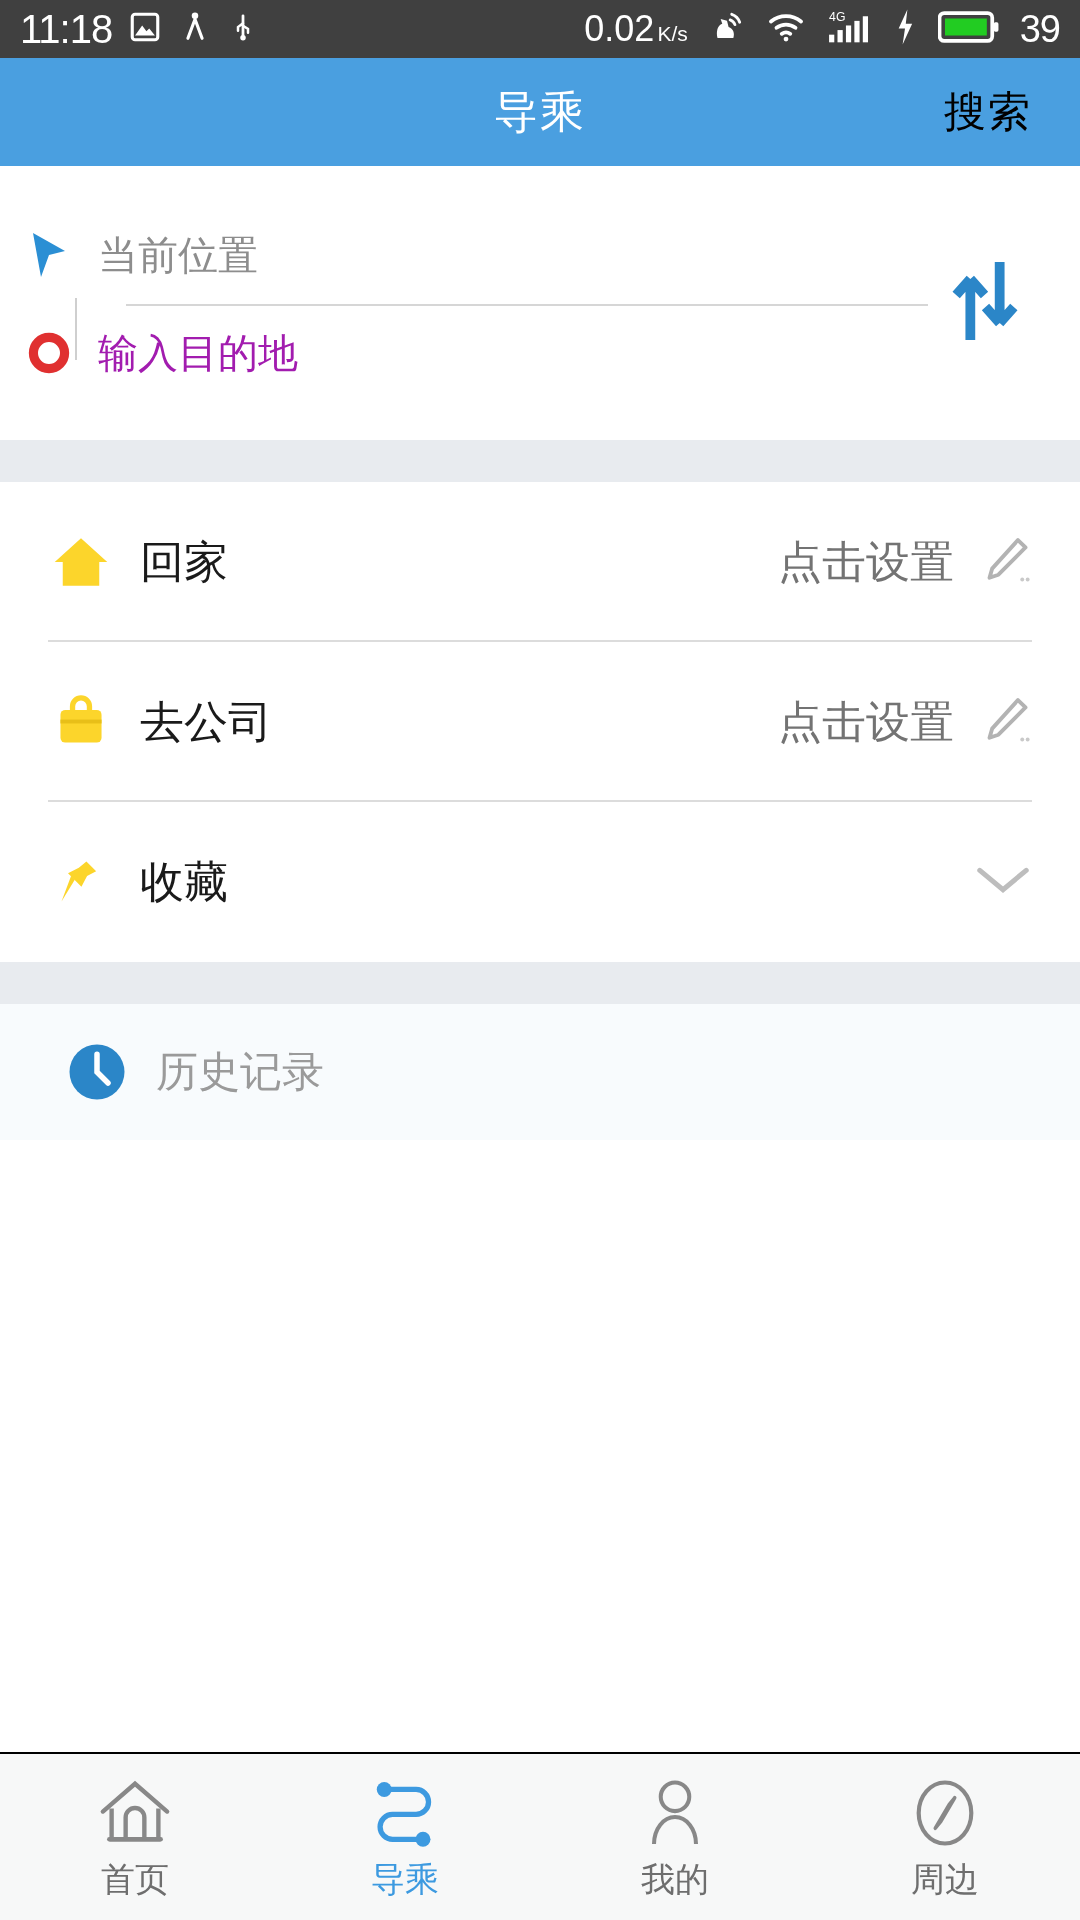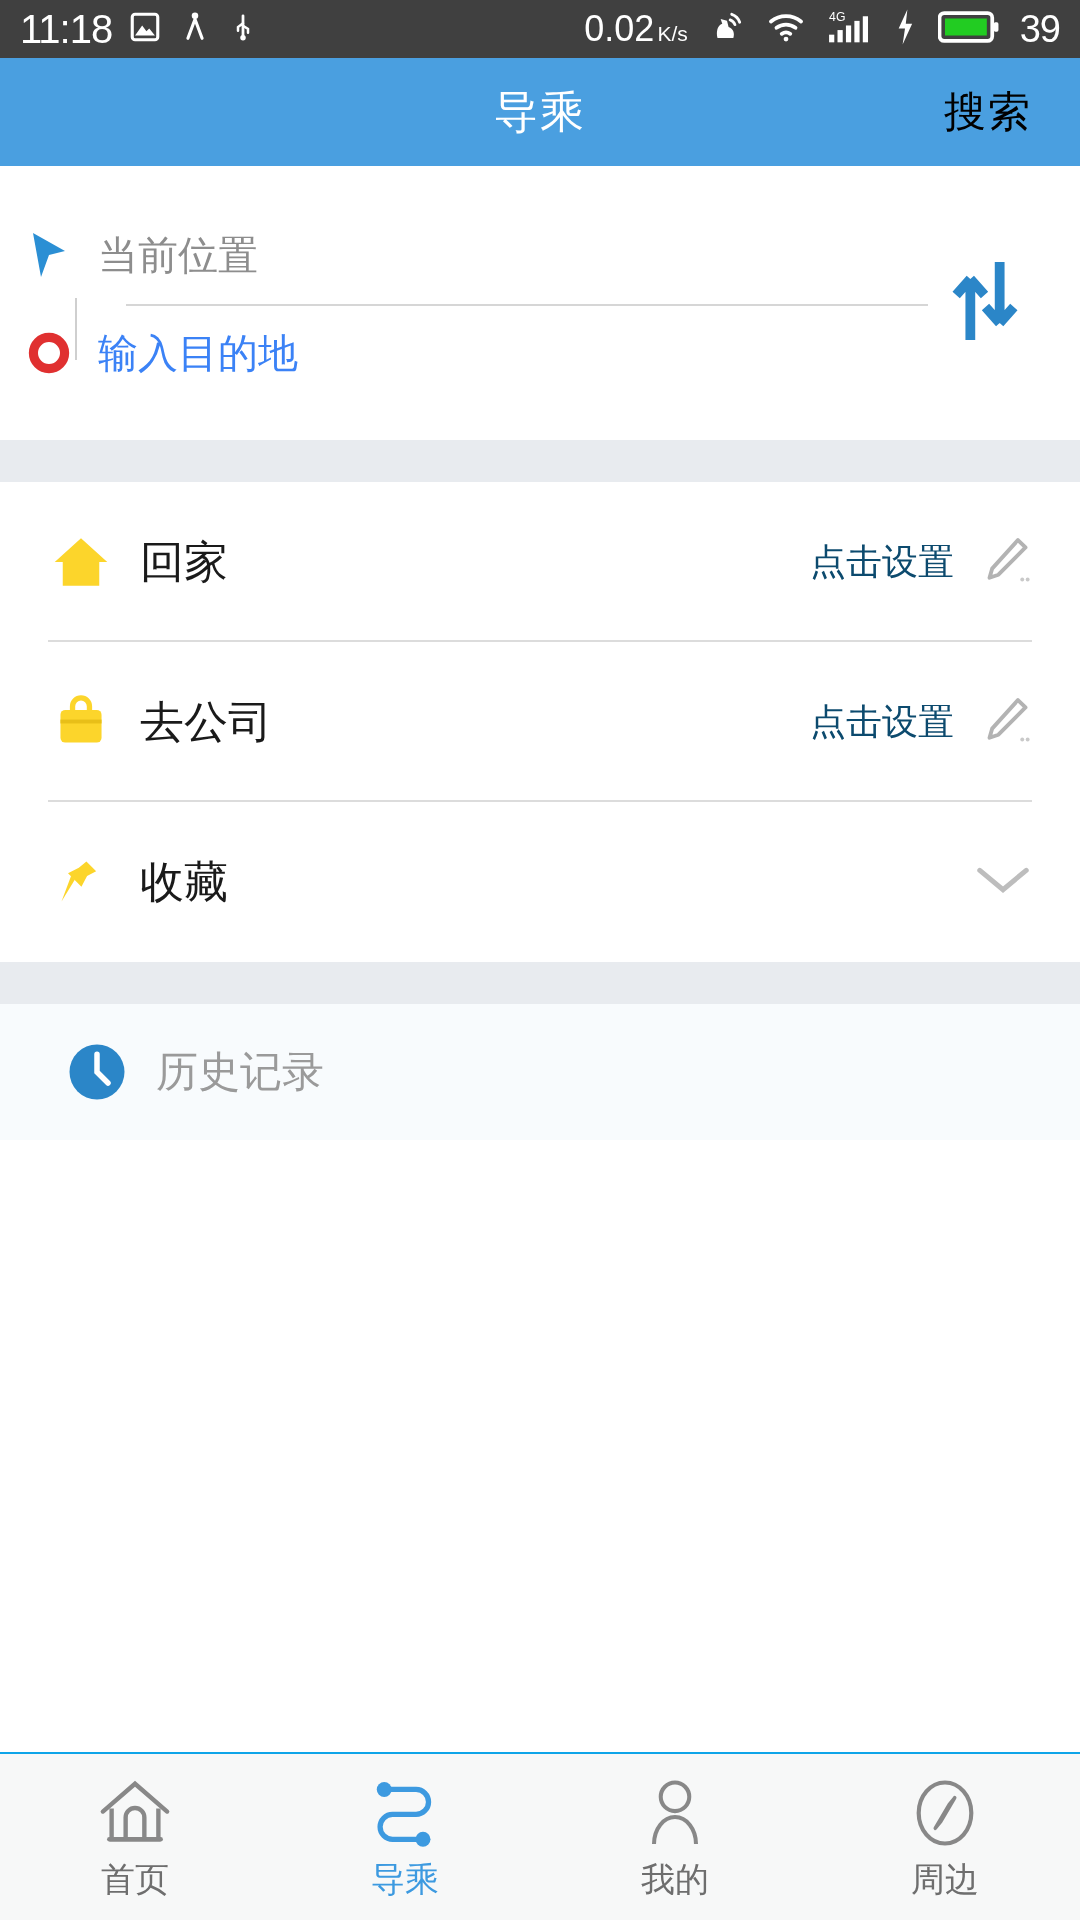--- a/index.html
+++ b/index.html
@@ -35,21 +35,21 @@
     color:#000000; font-size:42px; letter-spacing:2px;
   }
 
   
   .route-panel{ background:#ffffff; position:relative; padding:40px 0 38px 0; }
   .route-rows{ position:relative; }
   .route-row{ display:flex; align-items:center; height:98px; padding-left:20px; }
   .route-row .pin{ width:58px; display:flex; align-items:center; justify-content:center; flex:0 0 58px; }
   .route-row .field{
     flex:1; margin-left:20px; margin-right:150px;
-    font-size:40px; color:#3b82f6;
+    font-size:40px; color:#a21caf;
   }
   .route-row.origin .field{ color:#8d8d8d; }
   .route-divider{
     position:absolute; left:126px; right:152px; top:98px; height:2px; background:#d6d6d6;
   }
   .route-connector{
     position:absolute; left:75px; top:92px; width:2px; height:62px; background:#cfcfcf;
   }
   .swap-btn{
     position:absolute; right:40px; top:50%; transform:translateY(-50%);
@@ -61,37 +61,37 @@
 
   
   .shortcuts{ background:#ffffff; }
   .sc-row{
     display:flex; align-items:center; height:160px; position:relative;
     padding:0 48px 0 48px;
   }
   .sc-ico{ width:66px; flex:0 0 66px; display:flex; align-items:center; justify-content:center; }
   .sc-label{ font-size:44px; color:#1a1a1a; margin-left:26px; }
   .sc-right{ margin-left:auto; display:flex; align-items:center; gap:26px; }
-  .sc-hint{ font-size:36px; color:#0c4a6e;text-align:right; }
+  .sc-hint{ font-size:44px; color:#737373;text-align:right; }
   .sc-sep{ position:absolute; left:48px; right:48px; bottom:0; height:2px; background:#dcdcdc; }
 
   
   .history{
     background:#f8fbfd; height:136px; display:flex; align-items:center; padding-left:64px;
   }
   .hist-ico{ width:66px; flex:0 0 66px; display:flex; align-items:center; justify-content:center; }
   .hist-label{ font-size:42px; color:#9a9a9a; margin-left:26px; }
 
   
   .filler{ flex:1 1 auto; background:#ffffff; }
 
   
   .tabbar{
     flex:0 0 168px; height:168px; background:#f7f8f8;
-    border-top:2px solid #0ea5e9;
+    border-top:2px solid #000000;
     display:flex; align-items:center;
   }
   .tab{
     flex:1; height:100%; display:flex; flex-direction:column;
     align-items:center; justify-content:center; gap:8px;
   }
   .tab-ico{ height:78px; display:flex; align-items:flex-end; justify-content:center; }
   .tab-label{ font-size:34px; color:#6e6e6e; }
   .tab.active .tab-label{ color:#3d9ae0; }
 </style>

